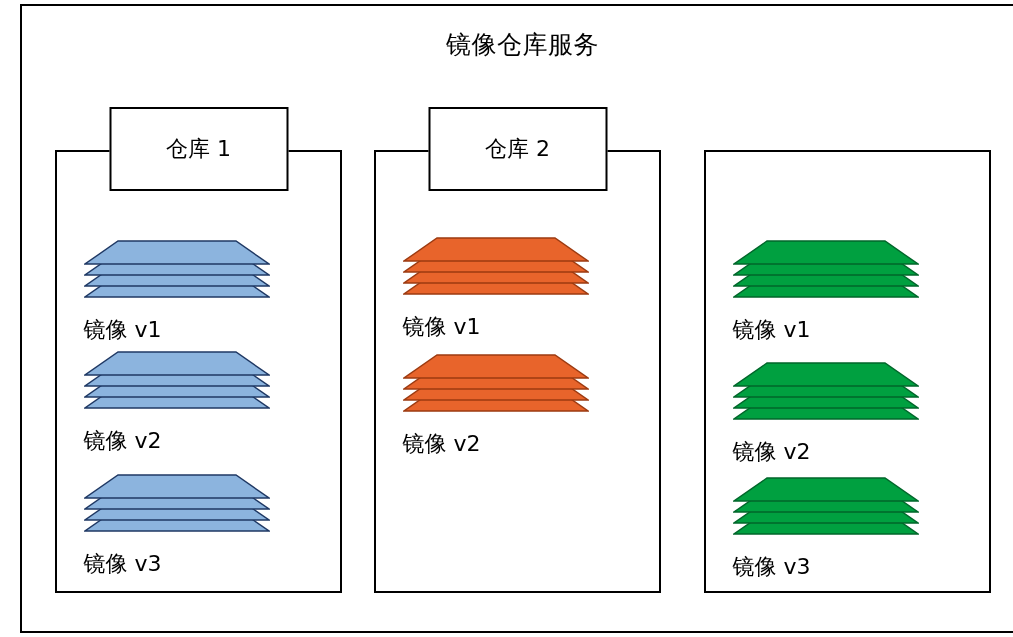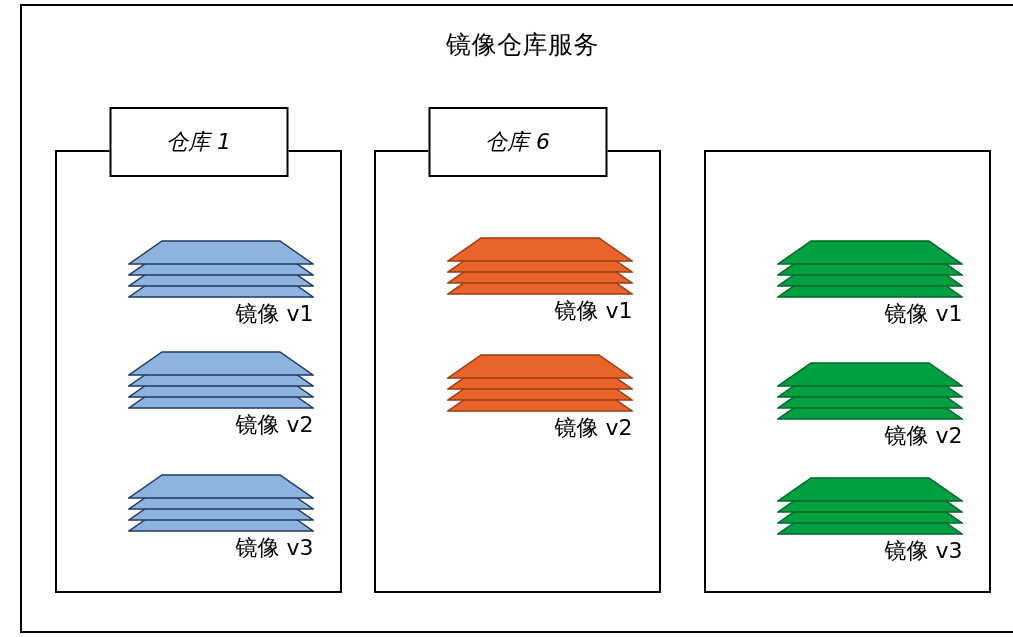--- a/index.html
+++ b/index.html
@@ -57,43 +57,43 @@
   .repo-1 { left: 39px; }
   .repo-2 { left: 358px; }
   .repo-3 { left: 688px; }
 
   .repo-header {
     position: absolute;
     top: -45px;
     left: 50%;
     transform: translateX(-50%);
     width: 179px;
-    height: 70px;
+    height: 84px;
     border: 2px solid #000000;
     box-sizing: border-box;
     background: #ffffff;
     display: flex;
     align-items: center;
     justify-content: center;
     font-size: 22px;
     color: #000000;
     white-space: nowrap;
     z-index: 5;
-    font-style: italic;
   }
 
   
   .img-group {
     position: absolute;
     left: 50%;
     transform: translateX(-50%);
     width: 230px;
     display: flex;
     flex-direction: column;
-    align-items: flex-end;
+    align-items: flex-start;
+    gap: 16px;
   }
 
   .stack {
     position: relative;
     width: 186px;
     height: 52px;
   }
 
   .layer {
     position: absolute;
@@ -194,21 +194,21 @@
             <div class="layer" style="top: 33px; z-index: 1;">
               <svg width="186" height="27" viewBox="0 0 186 27">
                 <polygon points="34,1 152,1 185,24 1,24" fill="#8CB4DE" stroke="#1F3864" stroke-width="1.4"></polygon>
               </svg>
             </div>
           </div>
           <div class="img-label">镜像 v3</div>
         </div>
       </div>
       <div class="repo repo-2">
-        <div class="repo-header">仓库 6</div>
+        <div class="repo-header">仓库 2</div>
         <div class="img-group" style="top: 85px;">
           <div class="stack">
             <div class="layer" style="top: 0px; z-index: 4;">
               <svg width="186" height="27" viewBox="0 0 186 27">
                 <polygon points="34,1 152,1 185,24 1,24" fill="#E8642B" stroke="#9C3A10" stroke-width="1.4"></polygon>
               </svg>
             </div>
             <div class="layer" style="top: 11px; z-index: 3;">
               <svg width="186" height="27" viewBox="0 0 186 27">
                 <polygon points="34,1 152,1 185,24 1,24" fill="#E8642B" stroke="#9C3A10" stroke-width="1.4"></polygon>

